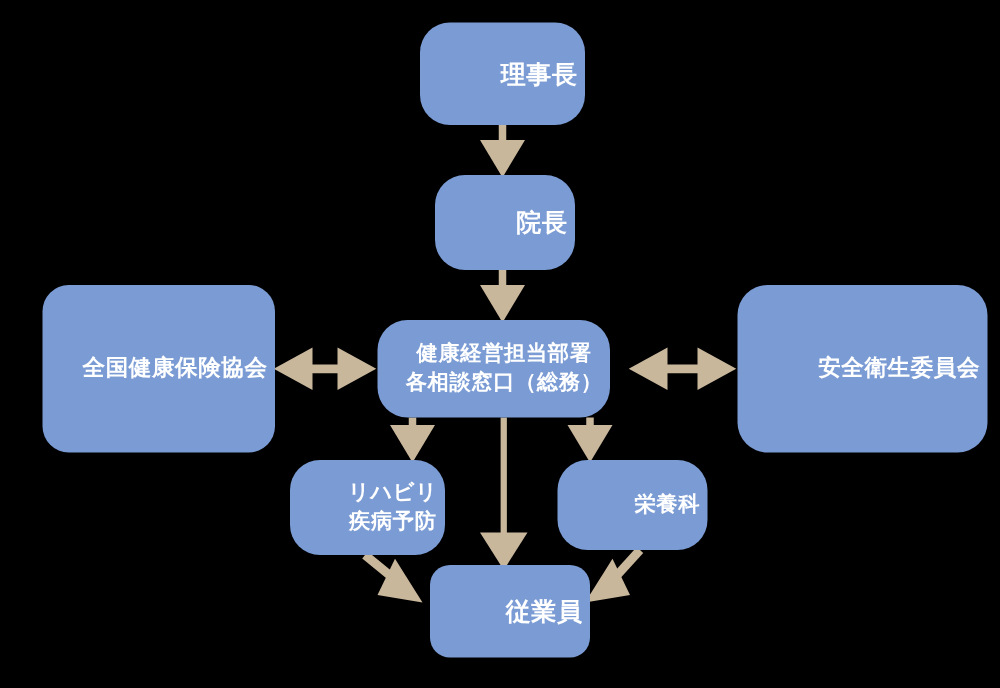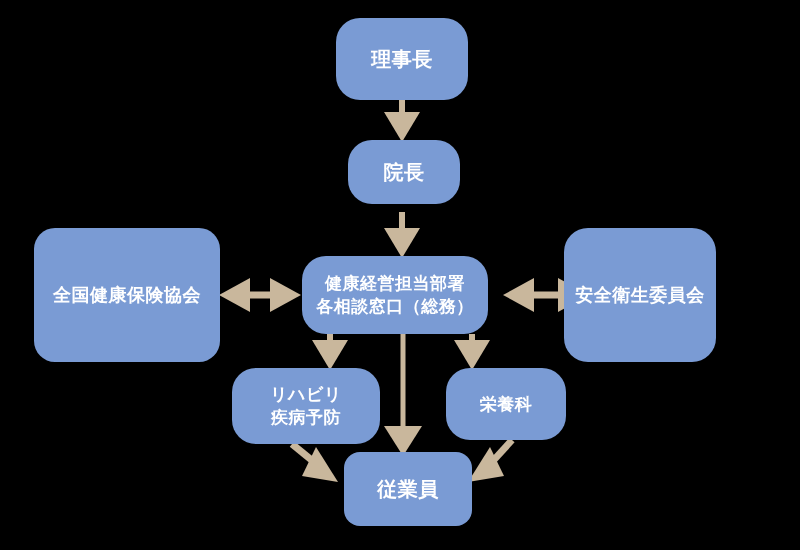--- a/index.html
+++ b/index.html
@@ -25,21 +25,21 @@
     width: 800px;
     height: 550px;
   }
   .node {
     position: absolute;
     box-sizing: border-box;
     background: #7a9bd4;
     border-radius: 24px;
     display: flex;
     align-items: center;
-    justify-content: center;
+    justify-content: flex-end;
     text-align: center;
     color: #ffffff;
     font-weight: bold;
     line-height: 1.35;
     letter-spacing: 0.5px;
     z-index: 2;
   }
   .node-label {
     display: block;
     white-space: pre-line;
@@ -102,38 +102,38 @@
       <line x1="512" y1="440" x2="492" y2="462" stroke="#c9b79c" stroke-width="7"></line>
       <polygon points="468,482 504,476 490,447" fill="#c9b79c"></polygon>
     </g>
 
   </svg>
 
   <div class="node fs-20" style="left:336px; top:18px; width:132px; height:82px;">
     <span class="node-label">理事長</span>
   </div>
 
-  <div class="node fs-20" style="left:348px; top:140px; width:112px; height:64px;">
+  <div class="node fs-20" style="left:348px; top:140px; width:112px; height:76px;">
     <span class="node-label">院長</span>
   </div>
 
   <div class="node fs-17" style="left:302px; top:256px; width:186px; height:78px;">
     <span class="node-label">健康経営担当部署
 各相談窓口（総務）</span>
   </div>
 
   <div class="node fs-18" style="left:34px; top:228px; width:186px; height:134px;border-radius:21px;">
     <span class="node-label">全国健康保険協会</span>
   </div>
 
-  <div class="node fs-18" style="left:564px; top:228px; width:152px; height:134px;">
+  <div class="node fs-18" style="left:590px; top:228px; width:200px; height:134px;">
     <span class="node-label">安全衛生委員会</span>
   </div>
 
-  <div class="node fs-17" style="left:232px; top:368px; width:148px; height:76px;">
+  <div class="node fs-17" style="left:232px; top:368px; width:124px; height:76px;">
     <span class="node-label">リハビリ
 疾病予防</span>
   </div>
 
   <div class="node fs-17" style="left:446px; top:368px; width:120px; height:72px;">
     <span class="node-label">栄養科</span>
   </div>
 
   <div class="node fs-20" style="left:344px; top:452px; width:128px; height:74px;border-radius:16px;">
     <span class="node-label">従業員</span>

